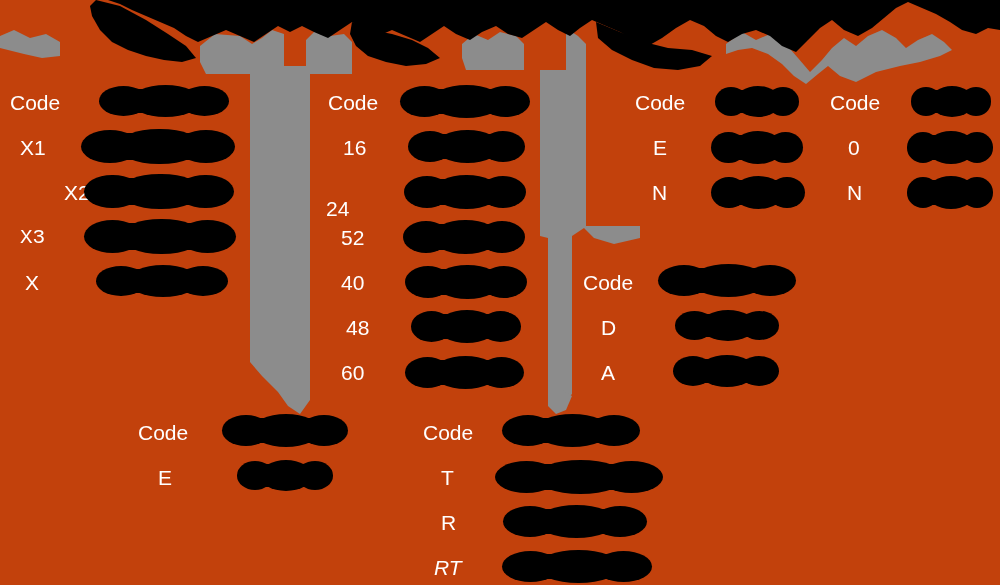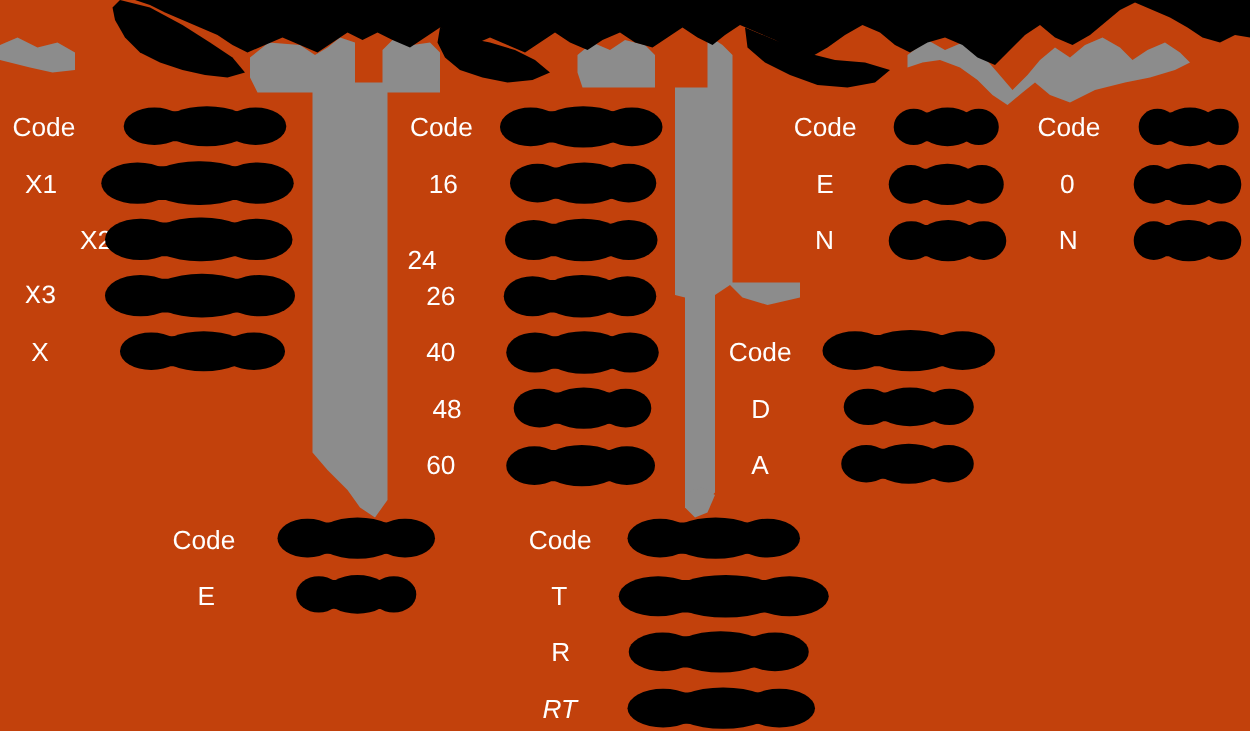--- a/index.html
+++ b/index.html
@@ -131,21 +131,21 @@
   <div class="cell" style="left:343px;top:137px;">16</div>
   <div class="blob" style="left:411px;top:134px;width:111px;height:25px;">
       <i></i>
     </div>
 
   <div class="cell" style="left:326px;top:182px;margin-top:16px;">24</div>
   <div class="blob" style="left:407px;top:179px;width:116px;height:26px;">
       <i></i>
     </div>
 
-  <div class="cell" style="left:341px;top:227px;">26</div>
+  <div class="cell" style="left:341px;top:227px;">52</div>
   <div class="blob" style="left:406px;top:224px;width:116px;height:26px;">
       <i></i>
     </div>
 
   <div class="cell" style="left:341px;top:272px;">40</div>
   <div class="blob" style="left:408px;top:269px;width:116px;height:26px;">
       <i></i>
     </div>
 
   <div class="cell" style="left:346px;top:317px;">48</div>

